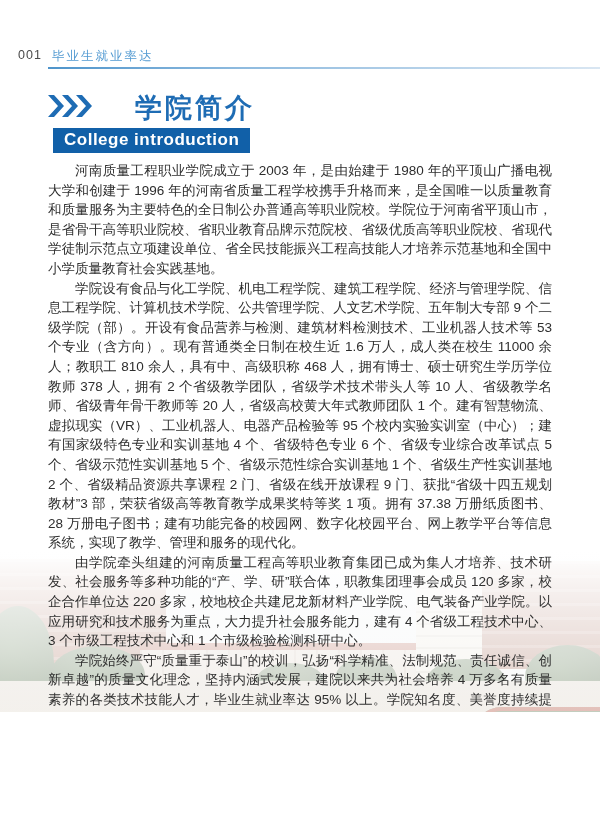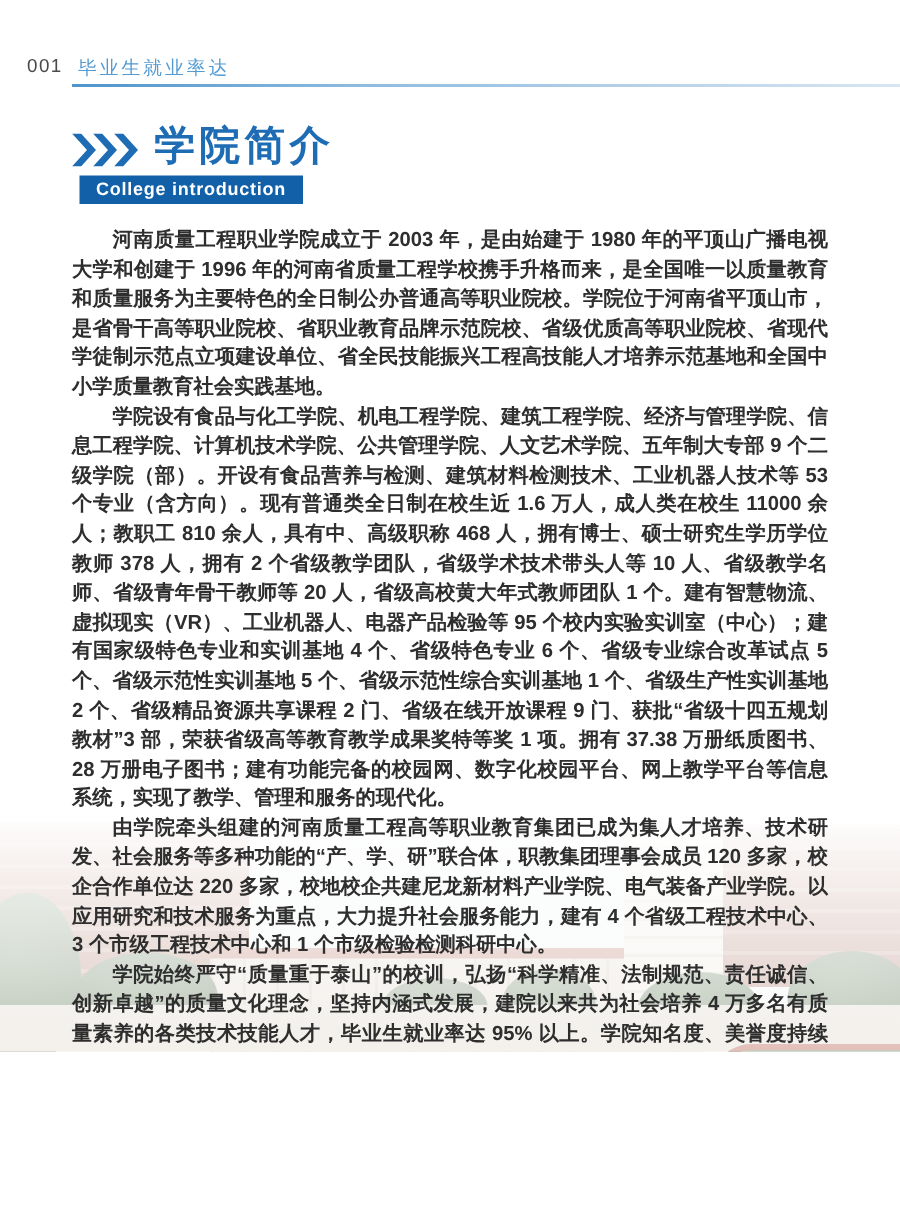--- a/index.html
+++ b/index.html
@@ -5,59 +5,60 @@
   * { box-sizing: border-box; margin: 0; padding: 0; }
   html, body { background: #ffffff; }
   body { font-family: "Liberation Sans", "DejaVu Sans", sans-serif; }
 
   .page {
     position: relative;
     width: 600px;
     height: 701px;
     background: #ffffff;
     overflow: hidden;
+    margin-top: 11px;
   }
 
   
   .page-header { position: absolute; left: 0; top: 34px; width: 100%; height: 26px; z-index: 3; }
   .page-number {
     position: absolute; left: 18px; top: 3px;
     font-size: 12.5px; color: #4a4a4a; letter-spacing: 1px;
   }
   .page-slogan {
     position: absolute; left: 52px; top: 3px;
     font-size: 12.5px; color: #549bd2; letter-spacing: 2px;
   }
   .header-line {
     position: absolute; left: 48px; right: 0; top: 22px; height: 2px;
     background: linear-gradient(to right, #4e94cb 0%, #8fbbdf 35%, #d9e6f2 100%);
   }
 
   
   .title-block { position: absolute; left: 48px; top: 84px; z-index: 3; }
-  .title-row { display: flex; align-items: flex-end; }
+  .title-row { display: flex; align-items: flex-start; gap: 32px; }
   .chevrons { width: 46px; height: 22px; margin-right: 9px; flex: 0 0 auto; }
   .title-zh {
     font-size: 27px; font-weight: 700; color: #1e6cb4;
     letter-spacing: 3px; line-height: 1;
   }
   .title-banner {
     display: inline-block; margin-top: 6px; margin-left: 5px;
     background: #1160a8; color: #ffffff;
-    font-size: 12px; font-weight: 700; letter-spacing: 0.5px;
+    font-size: 17px; font-weight: 700; letter-spacing: 0.5px;
     padding: 2px 11px 3px 11px;
   }
 
   
   .body-text {
     position: absolute; left: 48px; top: 150px; width: 504px; z-index: 3;
     font-size: 13.5px; line-height: 19.6px; color: #2e2e2e;
     text-align: justify;
   }
-  .body-text p { text-indent: 2em; margin: 0; font-weight: bold; }
+  .body-text p { text-indent: 2em; margin: 0; }
 
   
   .photo {
     position: absolute; left: 0; top: 540px; width: 600px; height: 275px;
     z-index: 1; overflow: hidden;
   }
   .photo .sky {
     position: absolute; left: 0; top: 0; width: 100%; height: 135px;
     background: linear-gradient(#e2e8ee, #eef0ee);
   }

